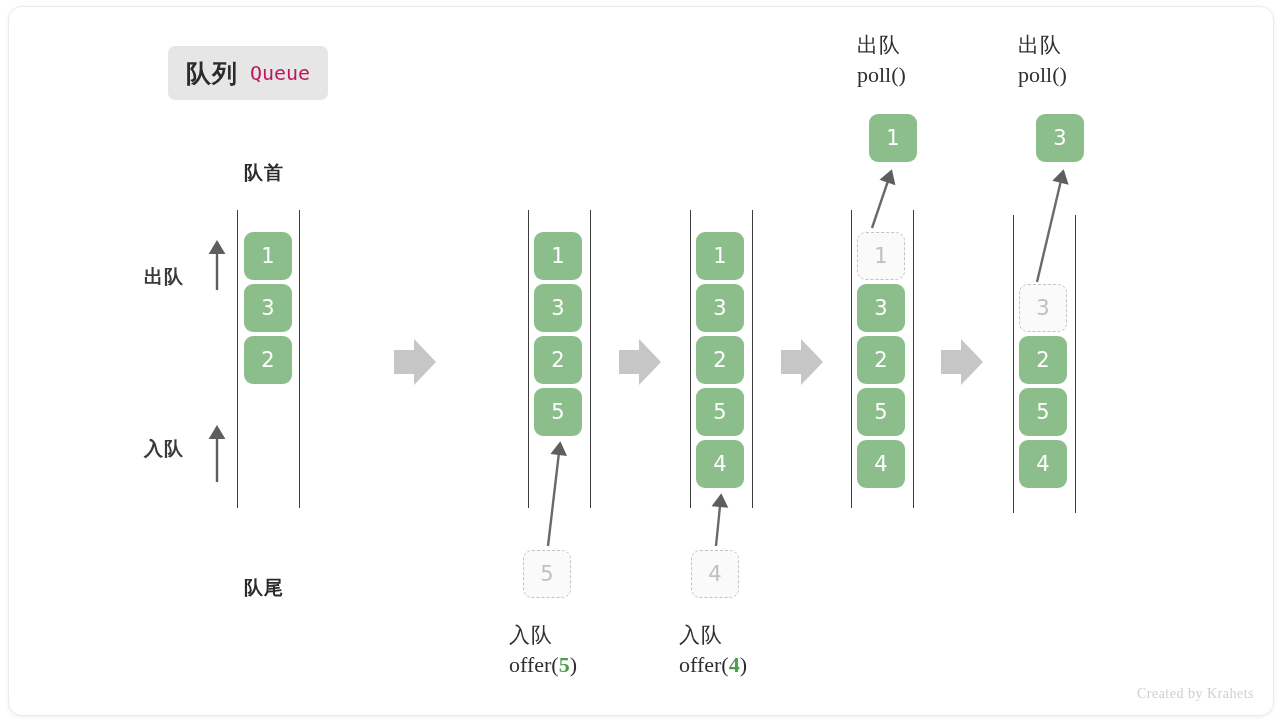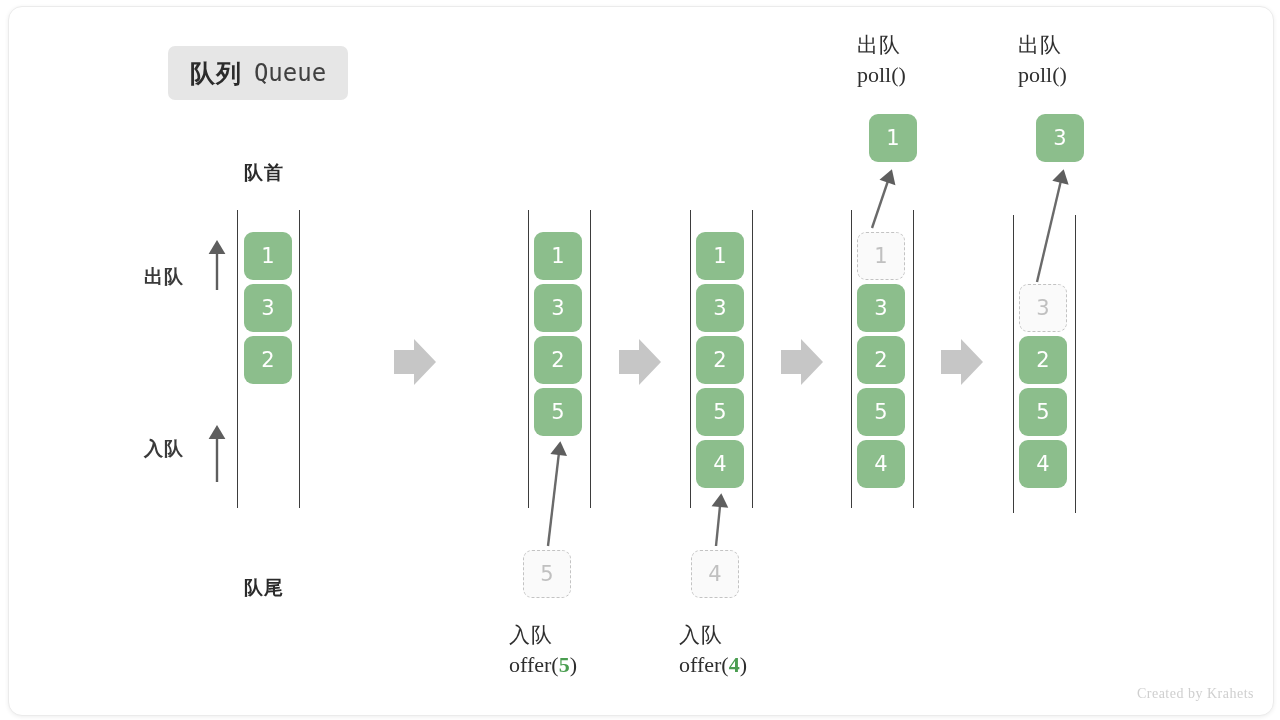--- a/index.html
+++ b/index.html
@@ -7,25 +7,25 @@
   body{width:1280px;height:720px;overflow:hidden;
        font-family:"Liberation Sans","DejaVu Sans",sans-serif;}
 
   #card{position:absolute;left:8px;top:6px;width:1264px;height:708px;
         background:#ffffff;border:1px solid #ebebeb;border-radius:14px;
         box-shadow:0 1px 4px rgba(0,0,0,0.07);}
 
   .stage{position:absolute;left:0;top:0;width:1280px;height:720px;}
 
   
-  #title-badge{position:absolute;left:168px;top:46px;width:180px;height:54px;
+  #title-badge{position:absolute;left:168px;top:46px;width:160px;height:54px;
         background:#e6e6e6;border-radius:7px;display:flex;align-items:center;
         justify-content:center;gap:12px;}
   #title-badge .cn{font-size:25px;font-weight:bold;color:#2b2b2b;letter-spacing:1px;}
-  #title-badge .en{font-size:24px;color:#404040;
+  #title-badge .en{font-size:20px;color:#be185d;
         font-family:"DejaVu Sans Mono","Liberation Mono",monospace;}
 
   
   .cn-label{position:absolute;font-size:19px;font-weight:bold;color:#2b2b2b;
         letter-spacing:1px;white-space:nowrap;padding-left:8px;}
   .head-label{top:160px;}
   .tail-label{top:543px;}
 
   
   .side-label{position:absolute;font-size:19px;font-weight:bold;color:#3a3a3a;

